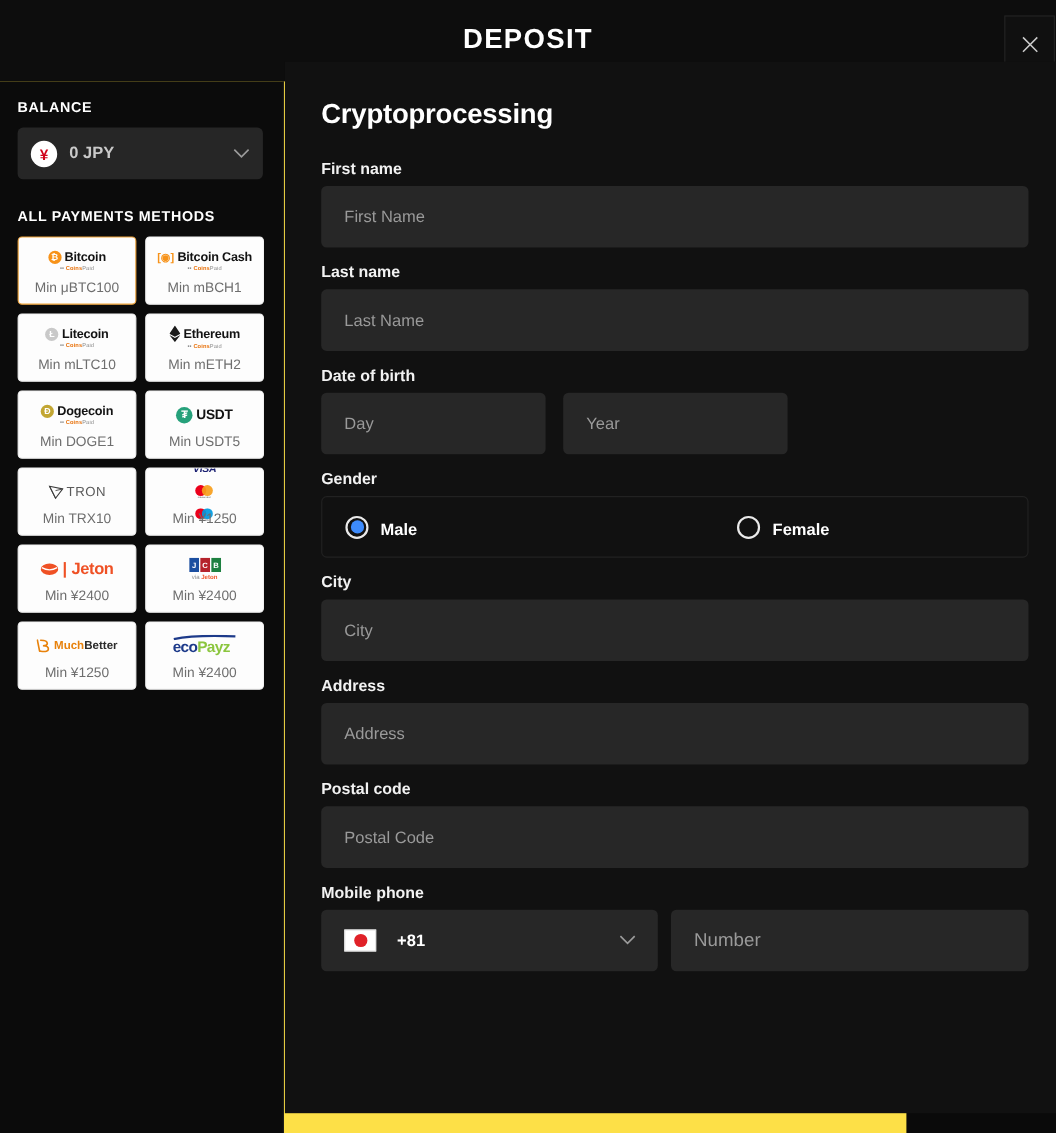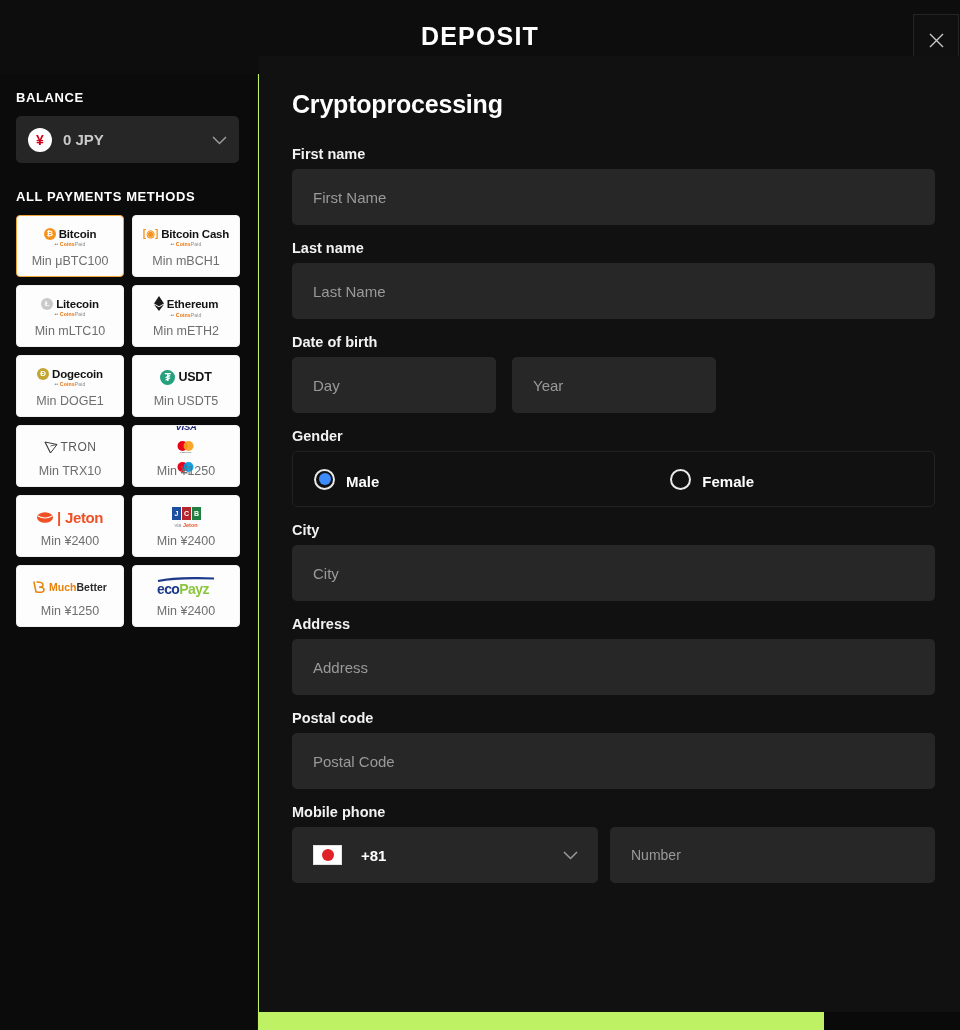--- a/index.html
+++ b/index.html
@@ -2,21 +2,21 @@
 <html><head>
 <meta charset="utf-8">
 <style>
   * { box-sizing: border-box; margin: 0; padding: 0; }
   html, body {
     width: 960px; height: 1030px;
     background: #0a0a0a;
     font-family: "Liberation Sans", sans-serif;
     overflow: hidden;
   }
-  .modal { position: relative; width: 824px; height: 1030px; background: #bef264; }
+  .modal { position: relative; width: 824px; height: 1030px; background: #fde047; }
 
   
   .header {
     position: absolute; top: 0; left: 0; width: 960px; height: 74px;
     background: #0d0d0d;
   }
   .header-title {
     position: absolute; left: 0; right: 0; top: 22px;
     text-align: center;
     color: #ffffff;
@@ -131,21 +131,21 @@
   .flag {
     width: 29px; height: 20px; background: #ffffff; border: 1px solid #e2e2e2;
     display: flex; align-items: center; justify-content: center; flex: none;
   }
   .flag .sun { width: 12px; height: 12px; border-radius: 50%; background: #e02128; }
   .phone-code { margin-left: 19px; color: #ffffff; font-size: 15px; font-weight: 700; }
   .phone-chev { position: absolute; right: 20px; top: 50%; transform: translateY(-50%); }
   .phone-number {
     width: 325px; height: 56px; background: #272727; border-radius: 5px;
     display: flex; align-items: center; padding: 0 21px;
-    color: #9a9a9a; font-size: 14px; cursor: text;
+    color: #9a9a9a; font-size: 17px; cursor: text;
   }
 </style>
 </head>
 <body>
 
 <div class="modal">
 
   <div class="header">
     <div class="header-title">DEPOSIT</div>
     <div class="close-btn">

